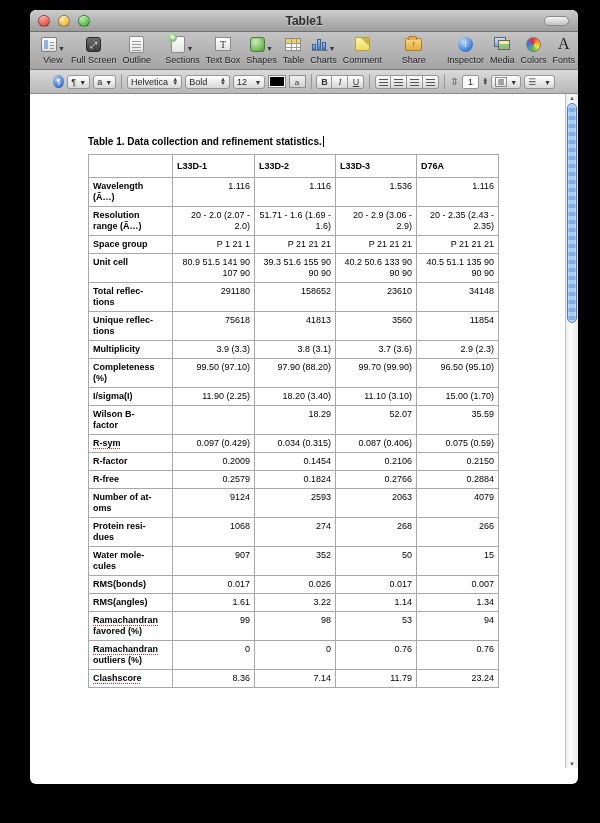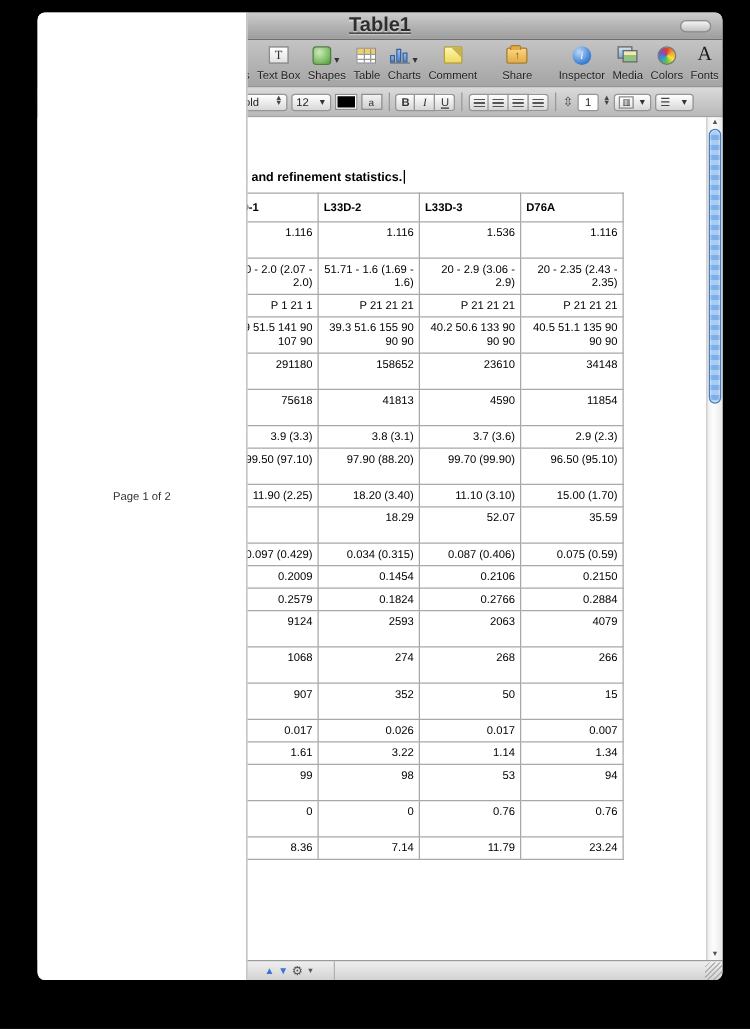--- a/index.html
+++ b/index.html
@@ -11,21 +11,21 @@
 
   
   .titlebar { height:22px; background:linear-gradient(#cccccc,#9d9d9d); border-bottom:1px solid #6f6f6f;
               position:relative; display:flex; align-items:center; justify-content:center; }
   .lights { position:absolute; left:8px; top:5px; display:flex; gap:8px; }
   .light { width:12px; height:12px; border-radius:50%; border:1px solid rgba(0,0,0,.35);
            box-shadow:inset 0 1px 1px rgba(255,255,255,.6); }
   .light.red { background:radial-gradient(circle at 35% 30%, #ff9d97, #ec5f55 60%, #b33a30); }
   .light.yellow { background:radial-gradient(circle at 35% 30%, #ffe9a8, #f5bf4f 60%, #c08b1e); }
   .light.green { background:radial-gradient(circle at 35% 30%, #b5eea3, #61c554 60%, #2f8f27); }
-  .win-title { font-size:16px; font-weight:bold; color:#2e2e2e; text-shadow:0 1px 0 rgba(255,255,255,.45);text-decoration:underline; }
+  .win-title { font-size:12px; font-weight:bold; color:#2e2e2e; text-shadow:0 1px 0 rgba(255,255,255,.45); }
   .pill { position:absolute; right:9px; top:6px; width:25px; height:10px; border-radius:6px;
           background:linear-gradient(#f4f4f4,#c2c2c2); border:1px solid #8a8a8a; }
 
   
   .toolbar { height:38px; background:linear-gradient(#c4c4c4,#a4a4a4); border-bottom:1px solid #7b7b7b;
              display:flex; align-items:flex-start; padding:2px 0 0 8px; }
   .titem { display:flex; flex-direction:column; align-items:center; margin:0 3px; cursor:default; }
   .titem .ibox { height:20px; display:flex; align-items:center; }
   .titem .lbl { font-size:9px; color:#1d1d1d; text-shadow:0 1px 0 rgba(255,255,255,.35); white-space:nowrap; margin-top:1px; }
   .caret { font-size:7px; color:#333; margin-left:1px; align-self:flex-end; margin-bottom:2px; }
@@ -374,21 +374,21 @@
               <th class="rl"><span>Total reflec-</span><br><span>tions</span></th>
               <td>291180</td>
               <td>158652</td>
               <td>23610</td>
               <td>34148</td>
             </tr>
             <tr>
               <th class="rl"><span>Unique reflec-</span><br><span>tions</span></th>
               <td>75618</td>
               <td>41813</td>
-              <td>4590</td>
+              <td>3560</td>
               <td>11854</td>
             </tr>
             <tr>
               <th class="rl"><span>Multiplicity</span></th>
               <td>3.9 (3.3)</td>
               <td>3.8 (3.1)</td>
               <td>3.7 (3.6)</td>
               <td>2.9 (2.3)</td>
             </tr>
             <tr>
@@ -492,36 +492,14 @@
           </tbody>
       </table>
     </div>
     <div class="vscroll">
       <div class="sb-top">▲</div>
       <div class="thumb"></div>
       <div class="sb-bot">▼</div>
     </div>
   </div>
 
-  <div class="statusbar">
-    <div class="seg zoom">
-      <span>125%</span>
-      <span class="mini-step">
-          <span>▲</span>
-          <span>▼</span>
-        </span>
-    </div>
-    <div class="seg words">
-      <span>217 Words</span>
-    </div>
-    <div class="seg page">
-      <span>Page 1 of 2</span>
-    </div>
-    <div class="seg nav">
-      <span class="navarrow">▲</span>
-      <span class="navarrow">▼</span>
-      <span class="gear">⚙</span>
-      <span class="gear-caret">▼</span>
-    </div>
-    <div class="grip"></div>
-  </div>
 
 </div>
 
 </body></html>

